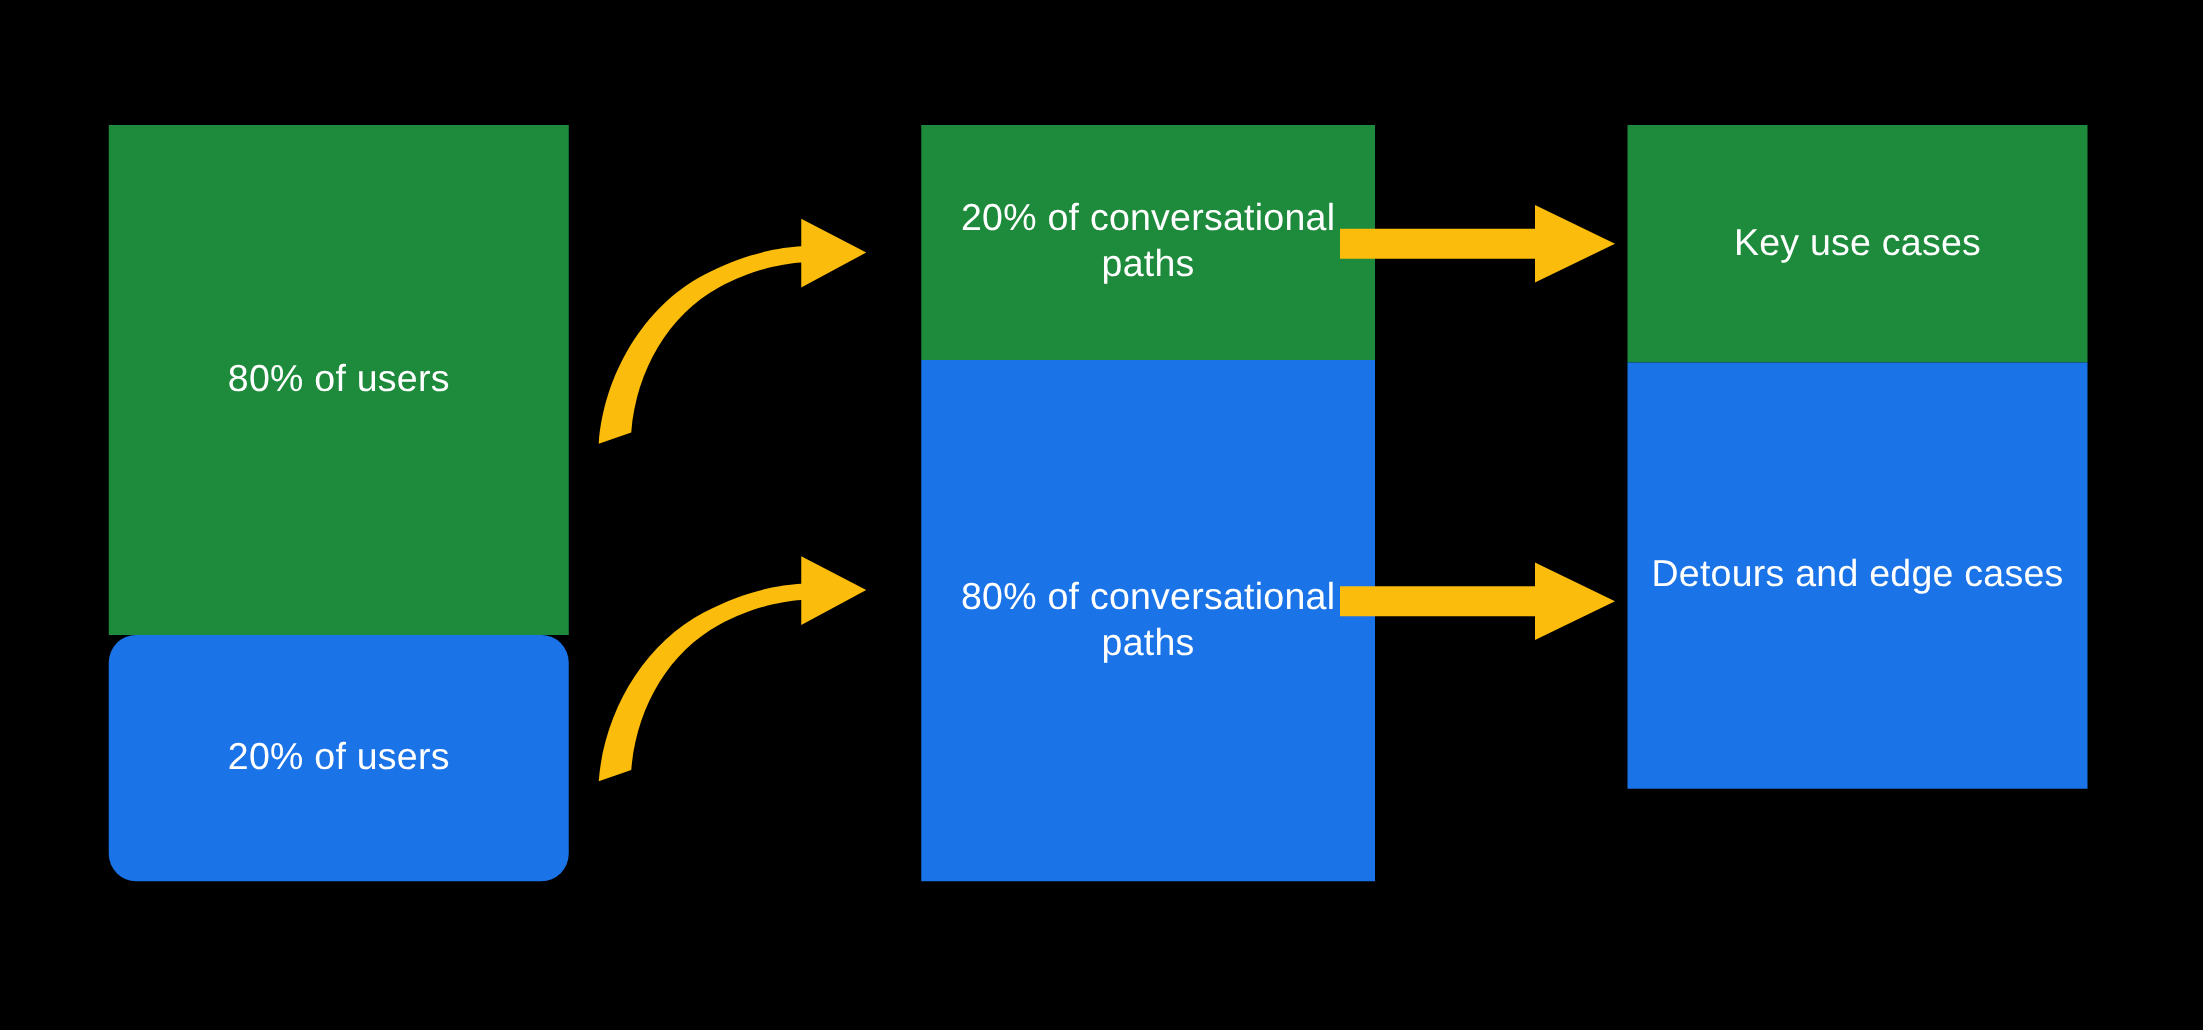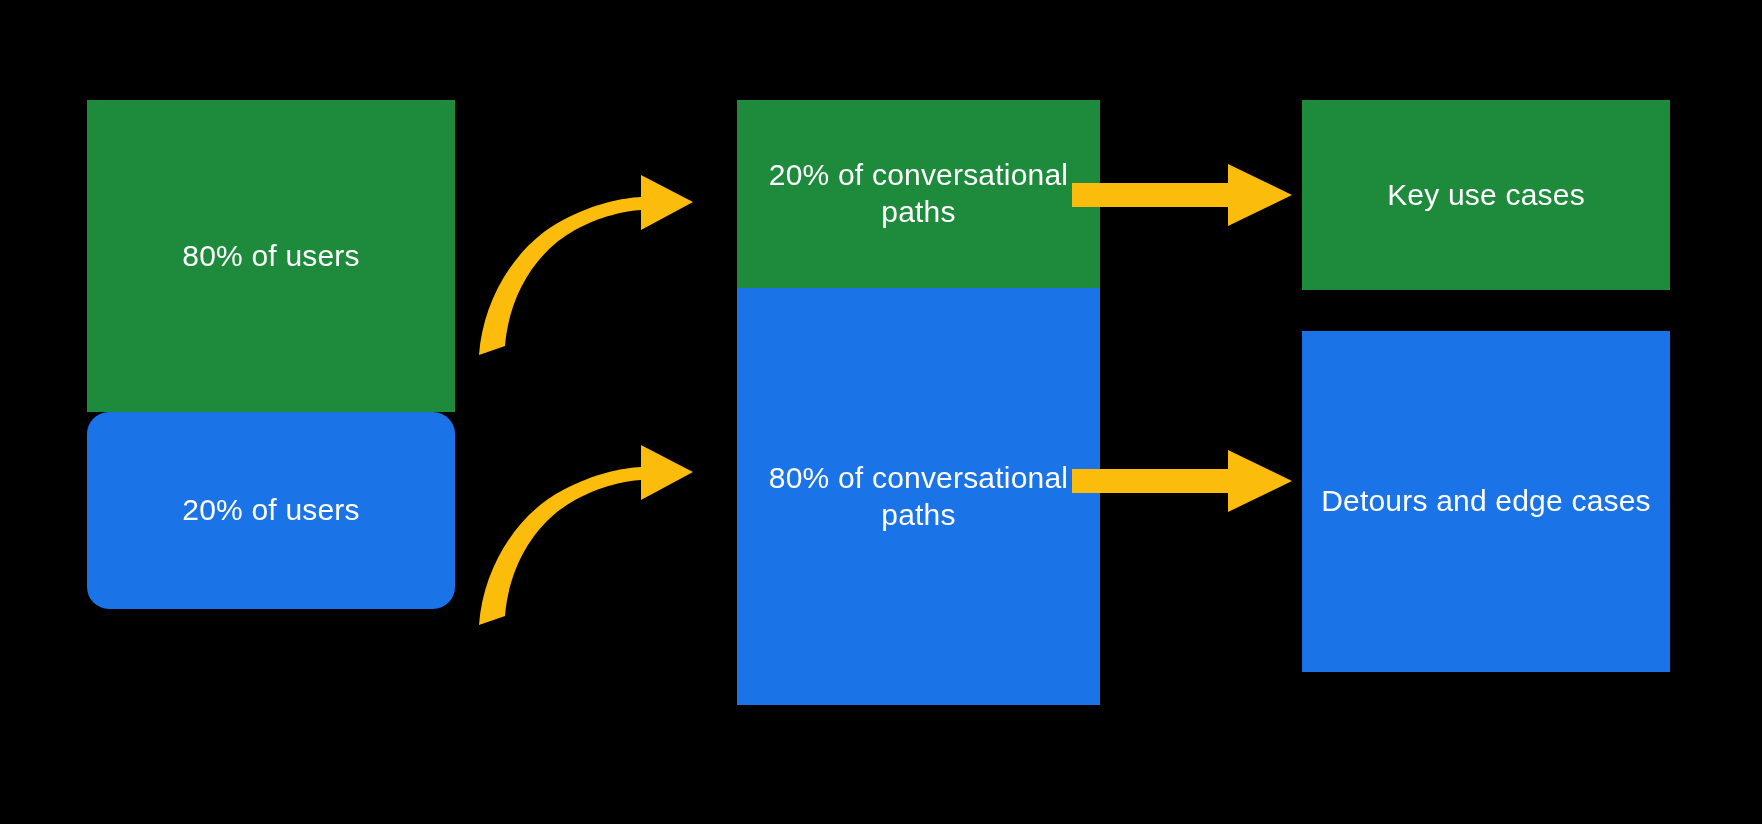--- a/index.html
+++ b/index.html
@@ -33,30 +33,30 @@
     font-size: 30px;
     font-weight: 400;
     letter-spacing: 0.2px;
     padding: 0 10px;
   }
   .seg.green { background: #1e8b3c; }
   .seg.blue  { background: #1b73e8; }
 
   
   #col-users      { left: 87px;   top: 100px; width: 368px; height: 605px; }
-  #col-users .s1  { height: 312px; }
+  #col-users .s1  { height: 408px; }
   #col-users .s2  { height: 197px; border-radius: 22px; }
 
   
   #col-paths      { left: 697px;  top: 100px; width: 363px; height: 605px; padding-left: 40px; }
   #col-paths .s1  { height: 188px; }
   #col-paths .s2  { height: 417px; text-align: center; }
 
   
-  #col-cases      { left: 1302px; top: 100px; width: 368px; height: 613px; gap: 41px; }
+  #col-cases      { left: 1302px; top: 100px; width: 368px; height: 613px; }
   #col-cases .s1  { height: 190px; }
   #col-cases .s2  { height: 341px; }
 
   
   .arrow-svg {
     position: absolute;
     overflow: visible;
   }
   #arrow-curved-top    { left: 455px;  top: 150px;  width: 240px; height: 215px; }
   #arrow-curved-bottom { left: 455px;  top: 420px;  width: 240px; height: 215px; }

